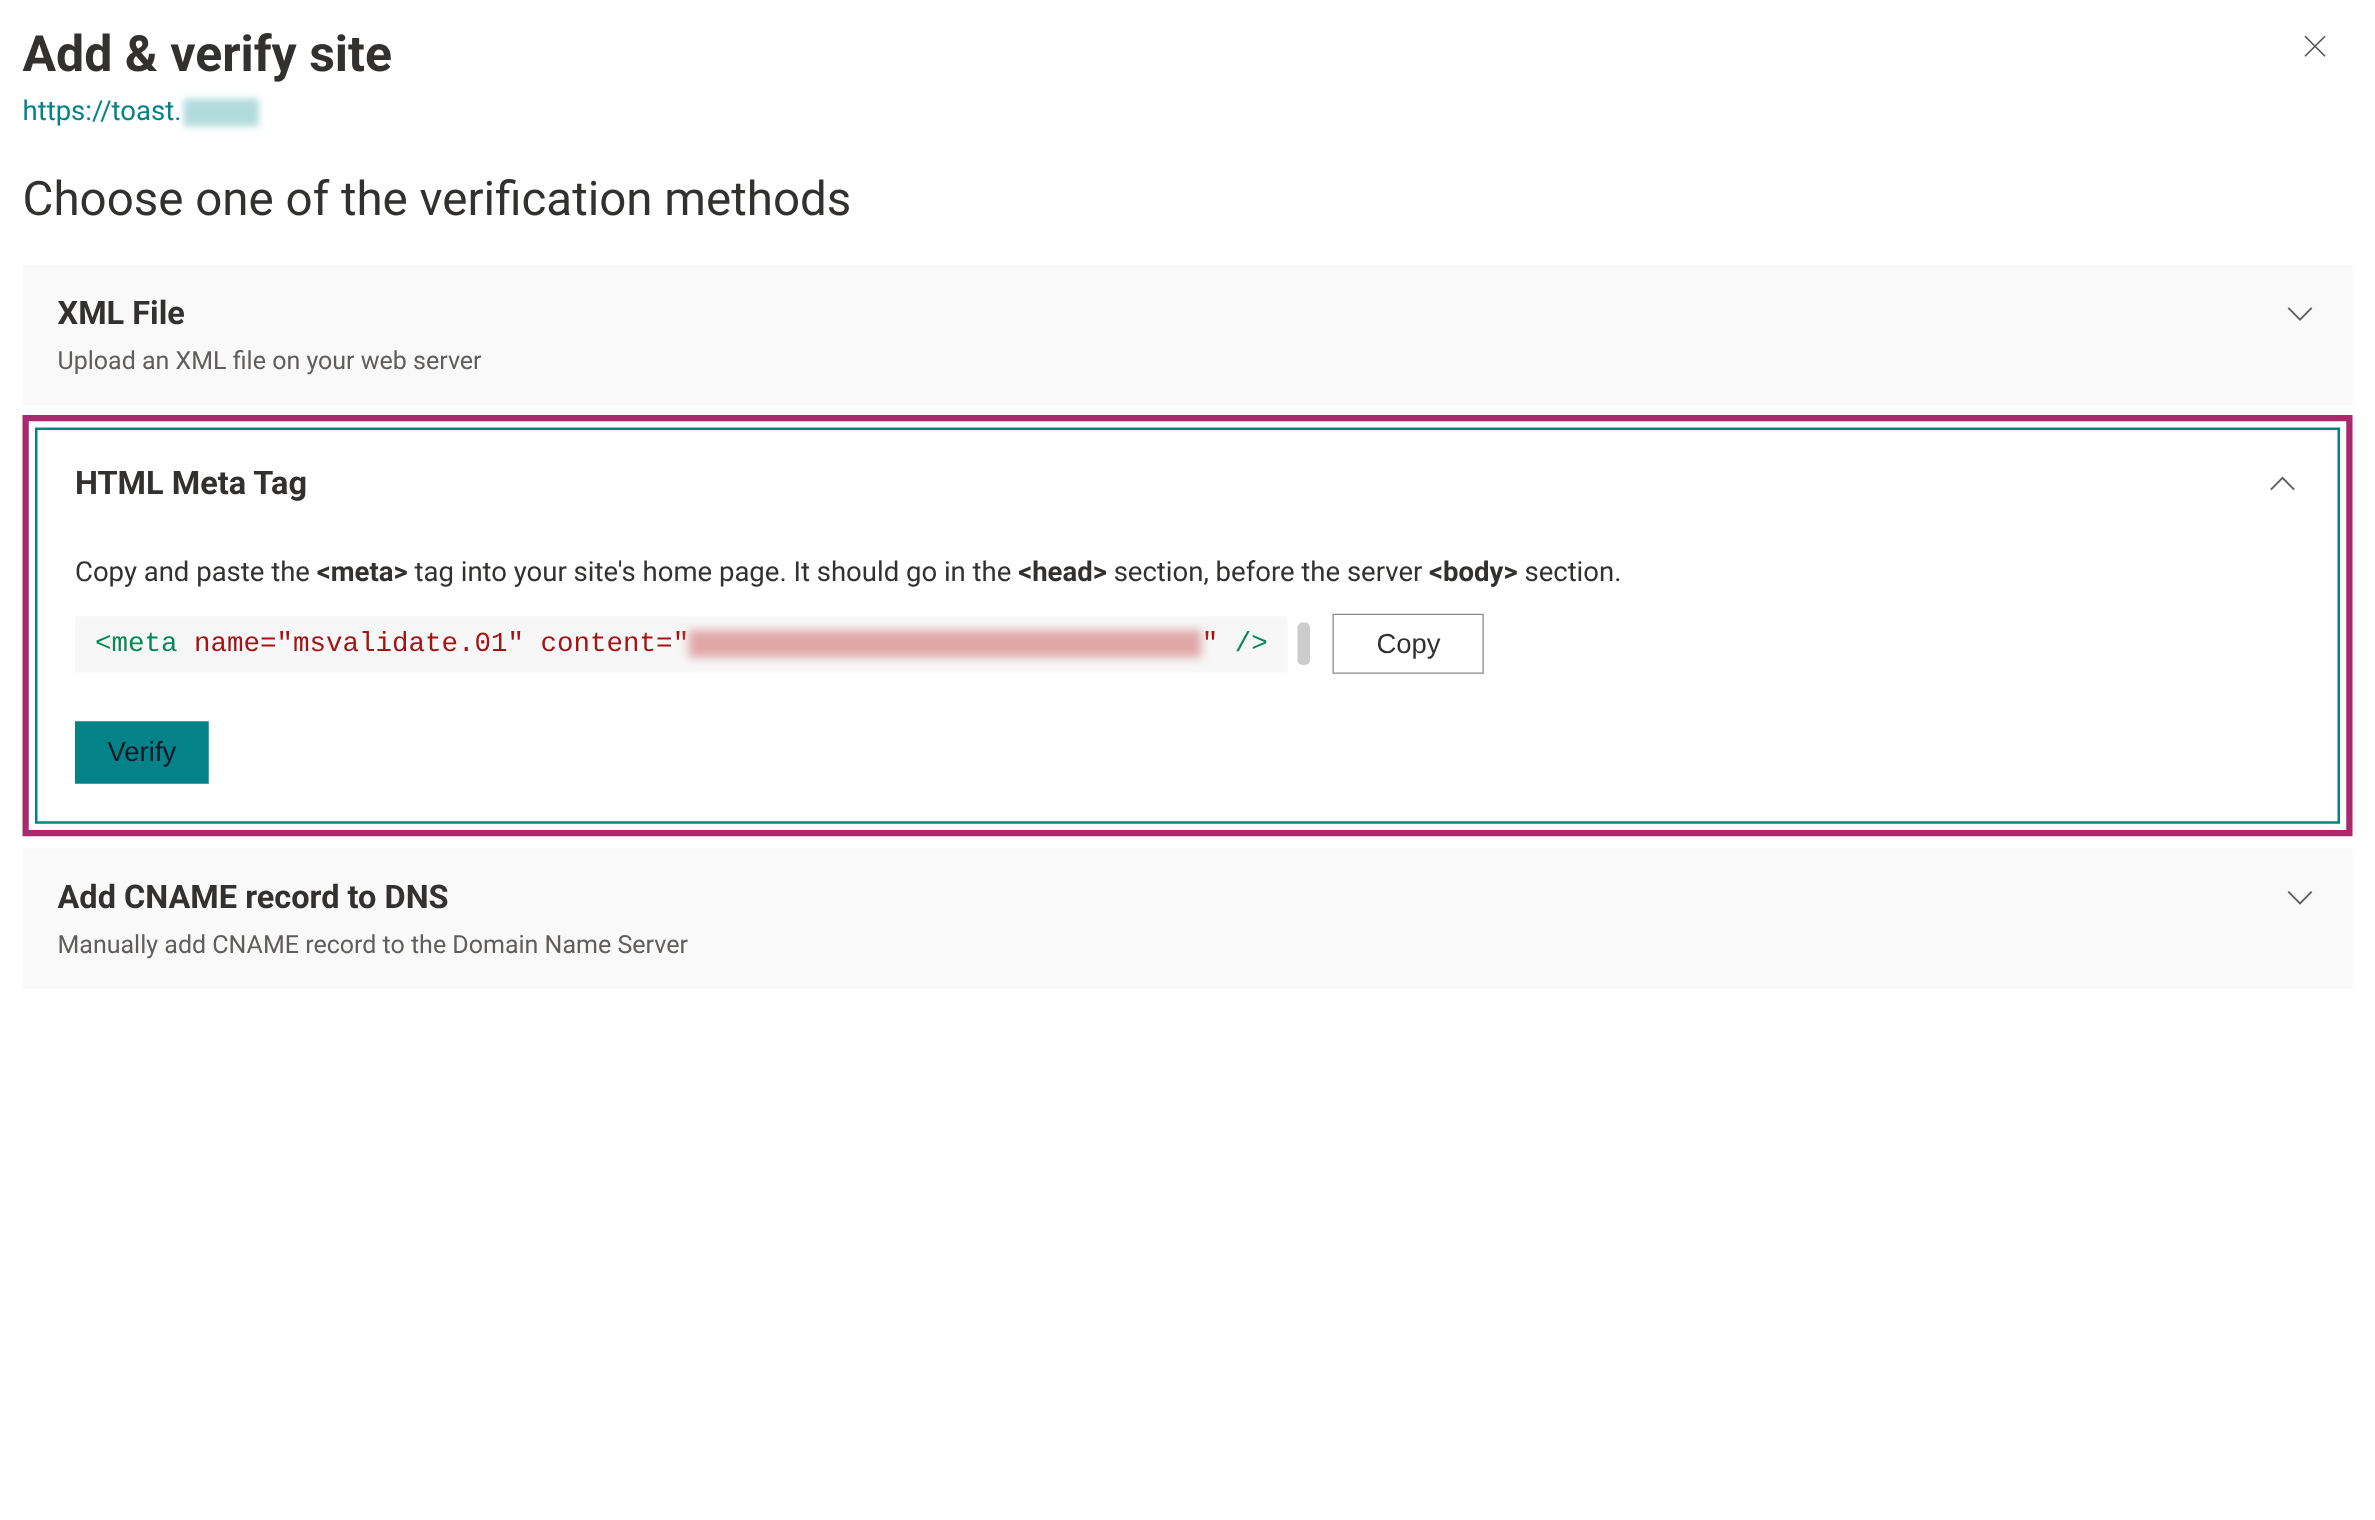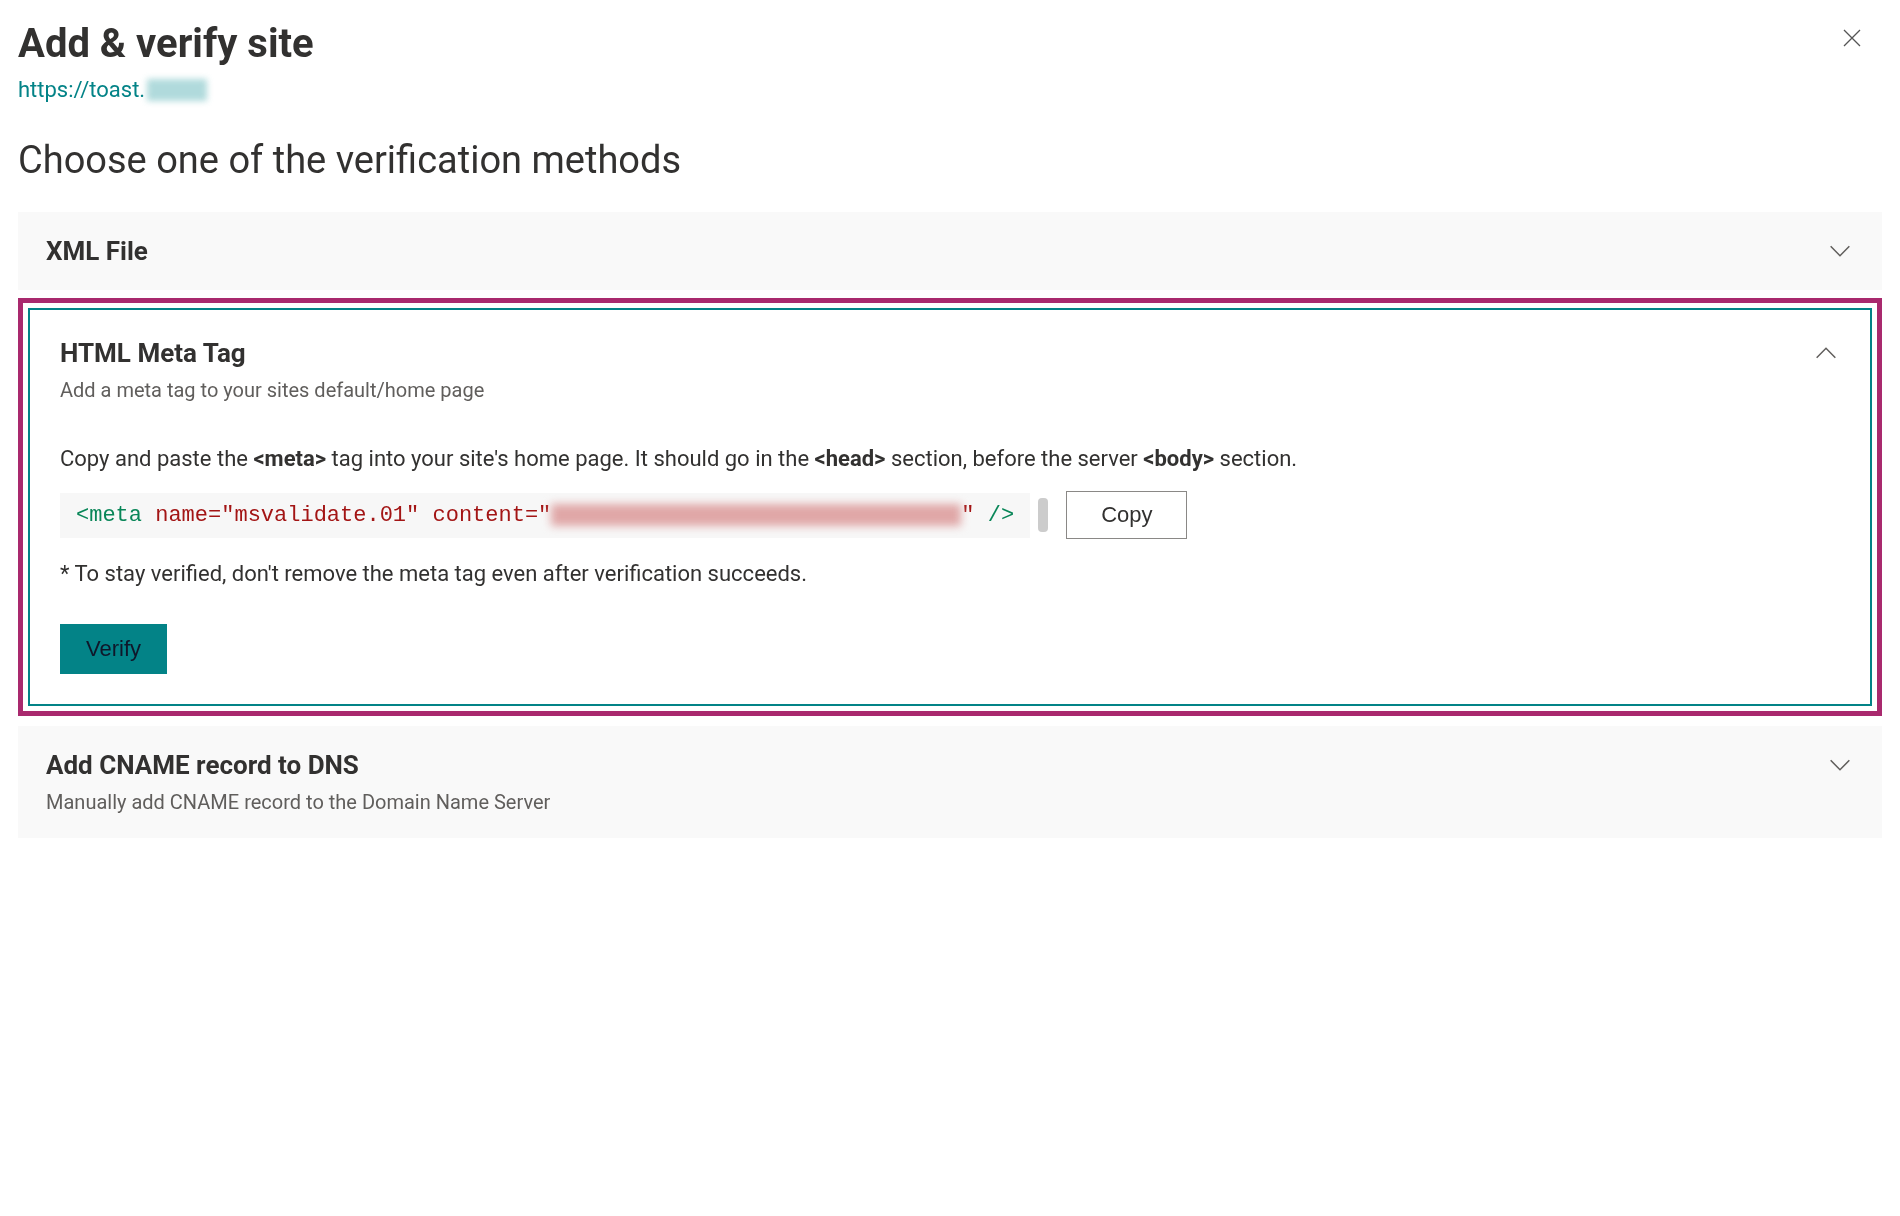--- a/index.html
+++ b/index.html
@@ -192,52 +192,51 @@
     <div class="acc-header">
       <div>
         <div class="acc-title">XML File</div>
       </div>
       <div class="chev">
         <svg viewBox="0 0 24 24">
             <path d="M4 8 L12 16 L20 8"></path>
           </svg>
       </div>
     </div>
+    <div class="acc-sub">Upload an XML file on your web server</div>
   </div>
 
   <div class="highlight-wrap">
     <div class="acc-item open">
       <div class="acc-header">
         <div>
           <div class="acc-title">HTML Meta Tag</div>
         </div>
         <div class="chev">
           <svg viewBox="0 0 24 24">
               <path d="M4 16 L12 8 L20 16"></path>
             </svg>
         </div>
       </div>
-      <div class="acc-sub">Add a meta tag to your sites default/home page</div>
 
       <div class="acc-body">
         <p class="instr">
           <span>Copy and paste the </span><span class="tag">&lt;meta&gt;</span><span> tag into your site's home page. It should go in the </span><span class="tag">&lt;head&gt;</span><span> section, before the server </span><span class="tag">&lt;body&gt;</span><span> section.</span>
         </p>
 
         <div class="code-row">
           <div class="code-box-wrap">
             <div class="code-box">
               <span class="gr">&lt;meta </span><span class="rd">name=</span><span class="rd">"msvalidate.01"</span><span class="rd"> content=</span><span class="rd">"</span><span class="blur-red"></span><span class="rd">"</span><span class="gr"> /&gt;</span>
             </div>
             <div class="scroll-hint"></div>
           </div>
           <button class="copy-btn">Copy</button>
         </div>
 
-        <p class="note">* To stay verified, don't remove the meta tag even after verification succeeds.</p>
 
         <button class="verify-btn">Verify</button>
       </div>
     </div>
   </div>
 
   <div class="acc-item">
     <div class="acc-header">
       <div>
         <div class="acc-title">Add CNAME record to DNS</div>

